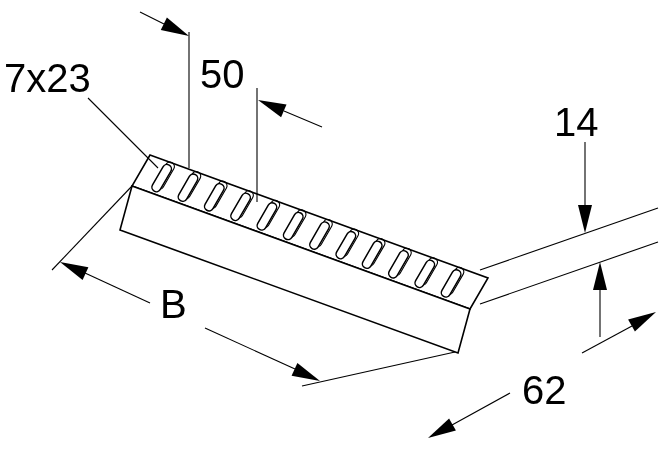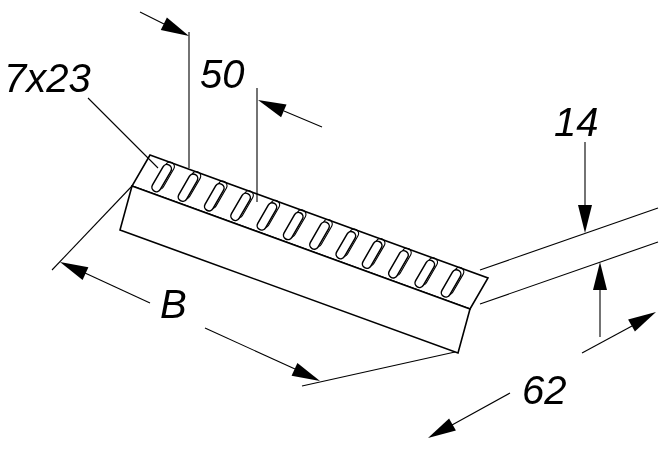--- a/index.html
+++ b/index.html
@@ -1,16 +1,16 @@
 <!DOCTYPE html>
 <html><head>
 <meta charset="utf-8">
 <style>
   html,body{margin:0;padding:0;background:#fff;}
-  #stage{position:relative;width:666px;height:459px;background:#ffffff;overflow:hidden;font-style:italic;}
+  #stage{position:relative;width:666px;height:459px;background:#ffffff;overflow:hidden;}
   svg{display:block;}
   .outline{fill:#ffffff;stroke:#000000;stroke-width:1.6;stroke-linejoin:miter;}
   .thinline{fill:none;stroke:#000000;stroke-width:1.1;}
   .head{fill:#000000;stroke:none;}
   .dimtext{font-family:"Liberation Sans","DejaVu Sans",sans-serif;font-size:40px;fill:#000000;}
   .slot-back{fill:none;stroke:#000000;stroke-width:1.1;}
   .slot-front{fill:#ffffff;stroke:#000000;stroke-width:1.5;}
 </style>
 </head>
 <body>

